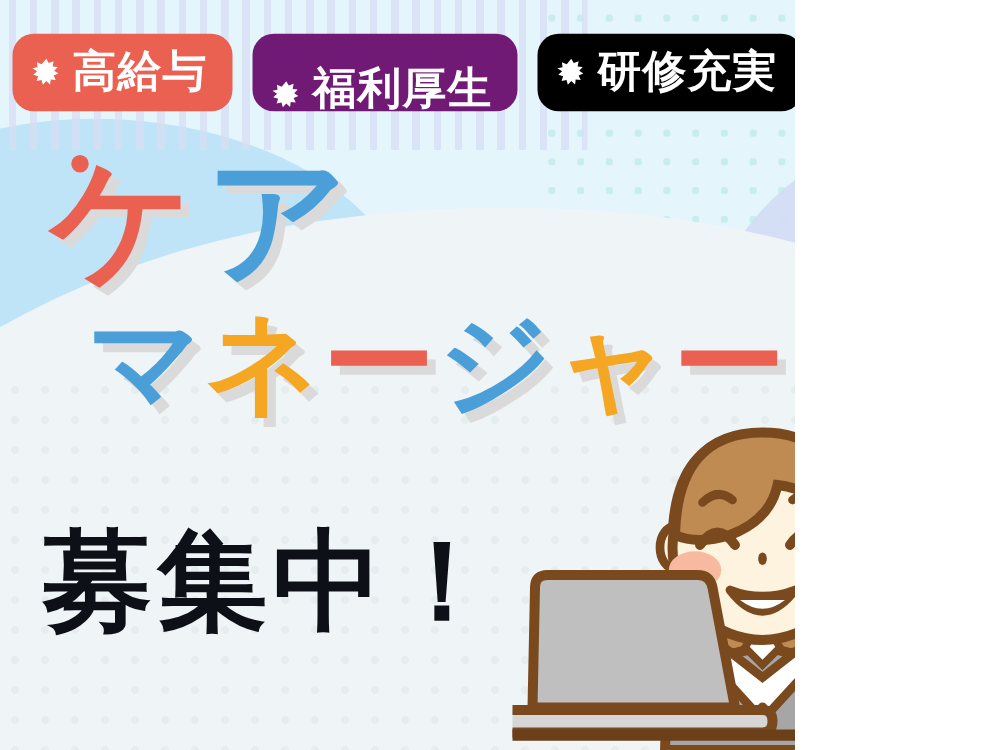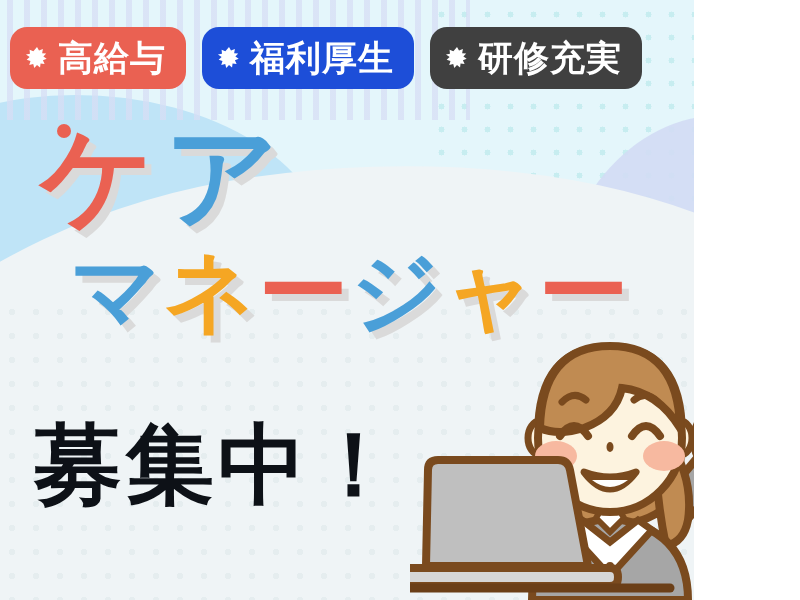--- a/index.html
+++ b/index.html
@@ -3,21 +3,21 @@
 <meta charset="utf-8">
 <style>
   html,body{margin:0;padding:0;}
   body{
     width:800px;height:600px;
     font-family:"DejaVu Sans","Liberation Sans",sans-serif;
     overflow:hidden;
   }
   #banner{
     position:relative;
-    width:694px;height:600px;
+    width:636px;height:600px;
     overflow:hidden;
     background:#e6f7fa;
   }
 
   
   .bg-layer{position:absolute;pointer-events:none;}
 
   #bg-base{
     left:0;top:0;width:800px;height:600px;
     background:#e4f6fb;
@@ -159,28 +159,28 @@
 
   <div id="badge-row">
 
     <div class="badge" id="badge-0" style="background: rgb(234, 97, 82);">
       <svg class="badge-dot" viewBox="0 0 40 40">
         <path fill="#ffffff" d="M20 3l3.1 5.4 6-2.1-1.2 6.2 6.2.6-4.3 4.6 5.1 3.6-5.8 2.3 2.6 5.7-6.2-.8-.8 6.2-4.7-4.1-4.2 4.6-1.6-6-6.1 1.4 1.9-5.9-5.9-2 4.6-4.2L3 14.7l6.2-1.1-.6-6.2 5.8 2.3L20 3z"></path>
       </svg>
       <span class="badge-label" style="color: rgb(255, 255, 255);">高給与</span>
     </div>
 
-    <div class="badge" id="badge-1" style="background: #1d4ed8;">
+    <div class="badge" id="badge-1" style="background: #701a75; align-items: flex-end;">
       <svg class="badge-dot" viewBox="0 0 40 40">
         <path fill="#ffffff" d="M20 3l3.1 5.4 6-2.1-1.2 6.2 6.2.6-4.3 4.6 5.1 3.6-5.8 2.3 2.6 5.7-6.2-.8-.8 6.2-4.7-4.1-4.2 4.6-1.6-6-6.1 1.4 1.9-5.9-5.9-2 4.6-4.2L3 14.7l6.2-1.1-.6-6.2 5.8 2.3L20 3z"></path>
       </svg>
       <span class="badge-label" style="color: rgb(255, 255, 255);">福利厚生</span>
     </div>
 
-    <div class="badge" id="badge-2" style="background: #404040; align-items: center;">
+    <div class="badge" id="badge-2" style="background: #000000; align-items: center;">
       <svg class="badge-dot" viewBox="0 0 40 40">
         <path fill="#ffffff" d="M20 3l3.1 5.4 6-2.1-1.2 6.2 6.2.6-4.3 4.6 5.1 3.6-5.8 2.3 2.6 5.7-6.2-.8-.8 6.2-4.7-4.1-4.2 4.6-1.6-6-6.1 1.4 1.9-5.9-5.9-2 4.6-4.2L3 14.7l6.2-1.1-.6-6.2 5.8 2.3L20 3z"></path>
       </svg>
       <span class="badge-label" style="color: rgb(255, 255, 255);">研修充実</span>
     </div>
 
   </div>
 
   <div id="headline">
 

